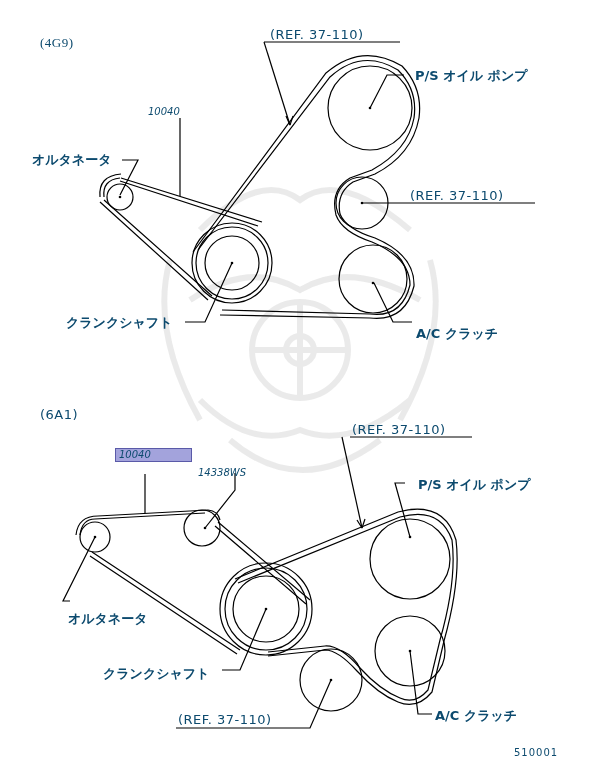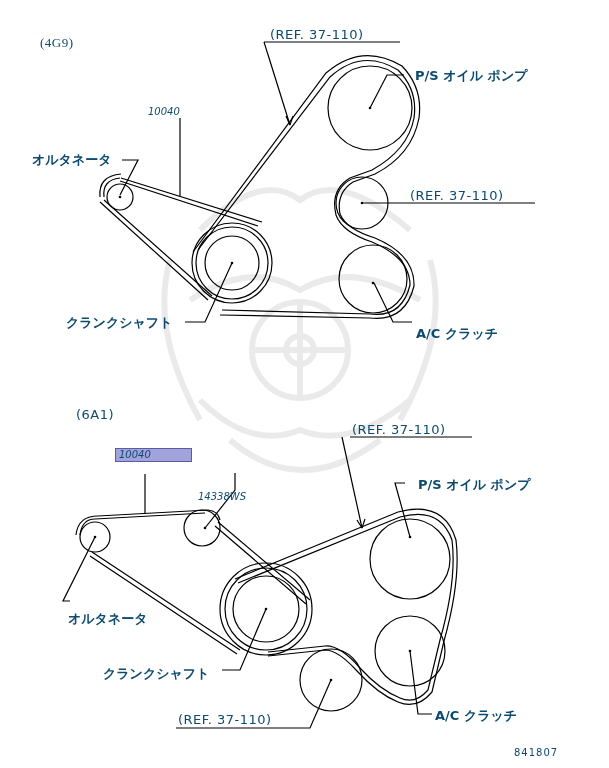--- a/index.html
+++ b/index.html
@@ -104,24 +104,24 @@
   <div class="lbl" style="left:40px;top:36px;font-family:Liberation Serif, serif;">(4G9)</div>
   <div class="lbl part" style="left:148px;top:107px;">10040</div>
   <div class="lbl" style="left:270px;top:28px;">(REF. 37-110)</div>
   <div class="lbl jp" style="left:32px;top:153px;">オルタネータ</div>
   <div class="lbl jp" style="left:415px;top:69px;">P/S  オイル  ポンプ</div>
   <div class="lbl" style="left:410px;top:189px;">(REF. 37-110)</div>
   <div class="lbl jp" style="left:66px;top:316px;">クランクシャフト</div>
   <div class="lbl jp" style="left:416px;top:327px;">A/C  クラッチ</div>
 
   
-  <div class="lbl" style="left:40px;top:408px;margin-left:36px;">(6A1)</div>
+  <div class="lbl" style="left:40px;top:408px;">(6A1)</div>
   <div class="lbl part hl" style="left:115px;top:448px;">10040</div>
-  <div class="lbl part" style="left:198px;top:492px;">14338WS</div>
+  <div class="lbl part" style="left:198px;top:468px;">14338WS</div>
   <div class="lbl" style="left:352px;top:423px;">(REF. 37-110)</div>
   <div class="lbl jp" style="left:418px;top:478px;">P/S  オイル  ポンプ</div>
   <div class="lbl jp" style="left:68px;top:612px;">オルタネータ</div>
   <div class="lbl jp" style="left:103px;top:667px;">クランクシャフト</div>
   <div class="lbl" style="left:178px;top:713px;">(REF. 37-110)</div>
   <div class="lbl jp" style="left:435px;top:709px;">A/C  クラッチ</div>
 
-  <div class="lbl small" style="left:514px;top:748px;">841807</div>
+  <div class="lbl small" style="left:514px;top:748px;">510001</div>
 </div>
 
 </body></html>

